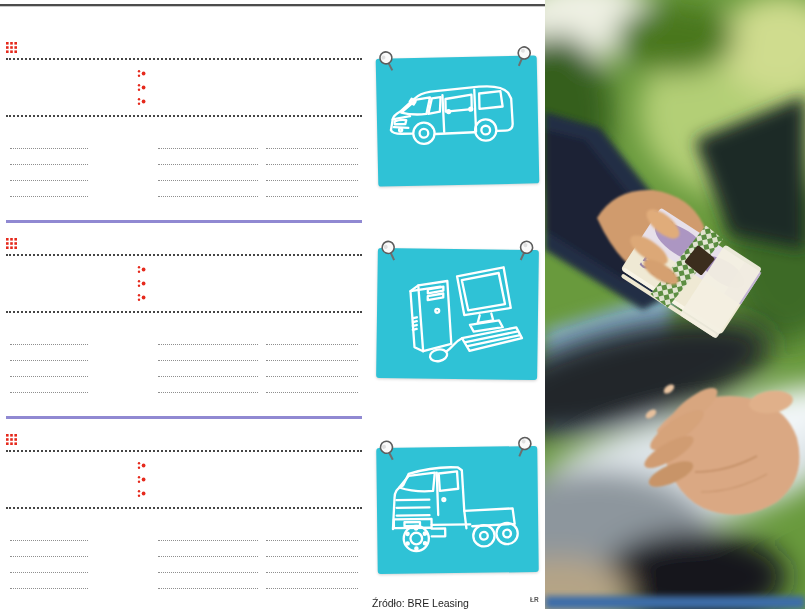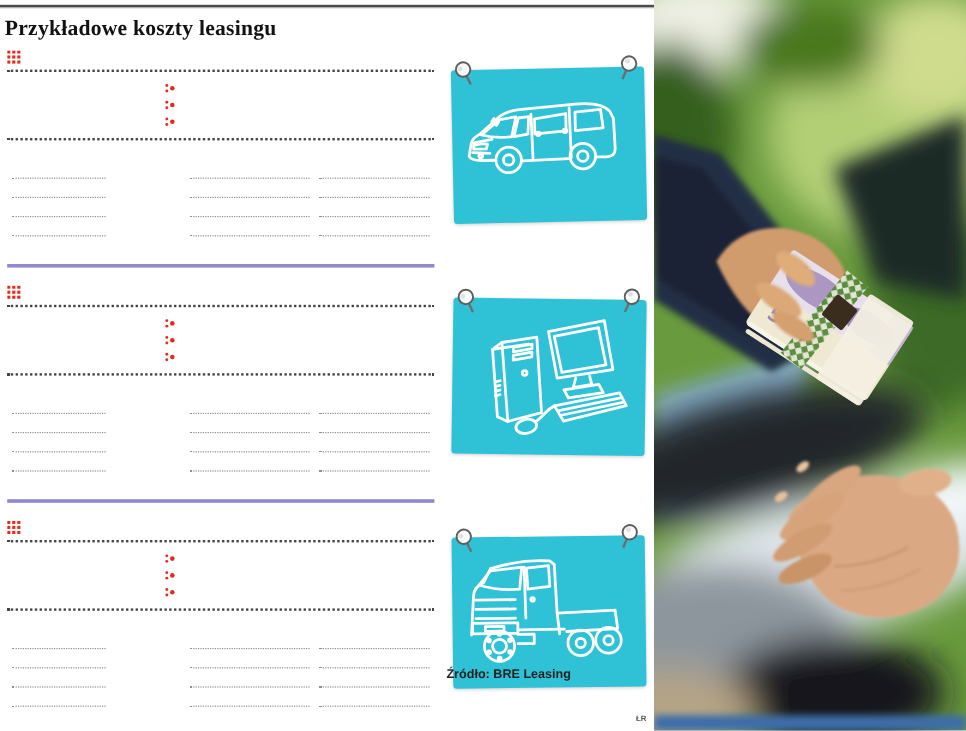--- a/index.html
+++ b/index.html
@@ -57,22 +57,22 @@
         border-radius:3px;box-shadow:0 1px 3px rgba(0,0,0,.18);}
   #note0{top:57px;height:128px;transform:rotate(-1.2deg);}
   #note1{top:249px;height:130px;transform:rotate(.8deg);}
   #note2{top:447px;height:126px;transform:rotate(-.7deg);}
   .note svg.art{position:absolute;left:8px;top:8px;}
   .pin{position:absolute;width:20px;height:24px;}
   .pin.l{left:2px;top:-9px;transform:rotate(-26deg);}
   .pin.r{right:4px;top:-11px;transform:rotate(24deg);}
 
   
-  .source{position:absolute;left:372px;top:556px;font-size:10.5px;
-          font-weight:bold;color:#1f1f1f;}
+  .source{position:absolute;left:372px;top:597px;font-size:10.5px;
+          font-weight:normal;color:#1f1f1f;}
   .credit{position:absolute;left:530px;top:596px;font-size:6.5px;
           font-weight:bold;color:#555;}
 
   
   #photo{position:absolute;left:545px;top:0;width:260px;height:609px;overflow:hidden;}
 </style>
 </head>
 <body>
 
 <svg width="0" height="0" style="position:absolute" aria-hidden="true">
@@ -151,21 +151,20 @@
         <circle cx="126" cy="80" r="11"></circle>
           <circle cx="126" cy="80" r="4"></circle>
       </g>
     </symbol>
   </defs>
 </svg>
 
 <div id="stage">
   <div id="panel">
     <div class="top-rule"></div>
-    <div class="page-title">Przykładowe koszty leasingu</div>
 
     <div class="section" id="sec0">
       <div class="sec-head">
         <svg class="grid-icon" width="12" height="12" viewBox="0 0 12 12">
           <g fill="#e5291c">
             <rect x="0" y="0" width="2.6" height="2.6"></rect>
               <rect x="4.2" y="0" width="2.6" height="2.6"></rect>
               <rect x="8.4" y="0" width="2.6" height="2.6"></rect>
             <rect x="0" y="4.2" width="2.6" height="2.6"></rect>
               <rect x="4.2" y="4.2" width="2.6" height="2.6"></rect>

